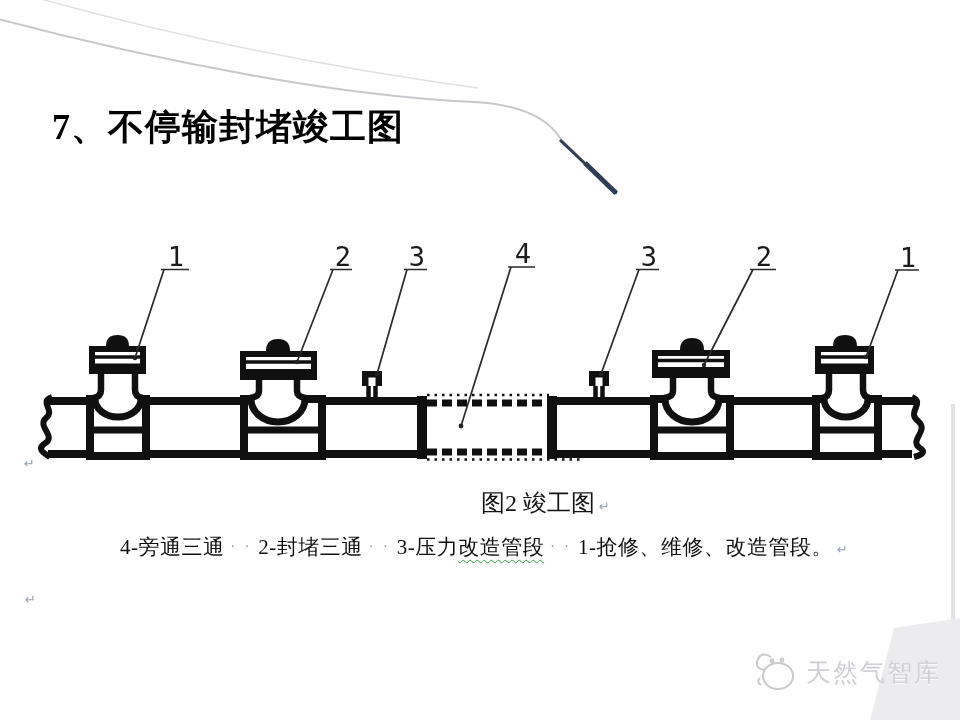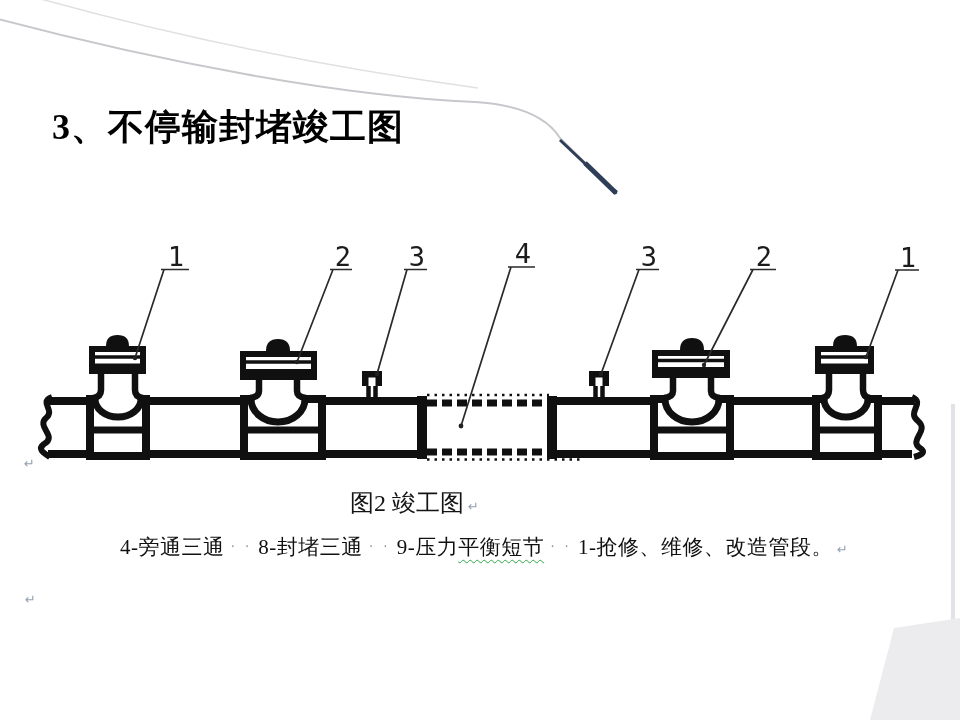--- a/index.html
+++ b/index.html
@@ -8,21 +8,21 @@
     overflow:hidden;font-family:"Liberation Sans",sans-serif;
   }
   .slide-title{
     position:absolute;left:52px;top:103px;
     font-family:"Liberation Serif","DejaVu Serif",serif;
     font-weight:bold;font-size:36px;letter-spacing:1px;color:#000;
     white-space:nowrap;
   }
   .diagram-svg{position:absolute;left:0;top:0;width:960px;height:720px;}
   .figure-caption{
-    position:absolute;left:350px;top:487px;width:260px;text-align:left;
+    position:absolute;left:350px;top:487px;width:260px;text-align:right;
     font-family:"Liberation Serif","DejaVu Serif",serif;
     font-size:24px;color:#141414;white-space:nowrap;
   }
   .figure-legend{
     position:absolute;left:120px;top:533px;
     font-family:"Liberation Serif","DejaVu Serif",serif;
     font-size:21px;color:#101010;white-space:nowrap;letter-spacing:.5px;
   }
   .sep{color:#8e8e8e;font-size:14px;letter-spacing:3px;margin:0 6px;vertical-align:3px;}
   .wavy{
@@ -155,26 +155,38 @@
       <text x="176" y="266">1</text>
       <text x="343" y="266">2</text>
       <text x="417" y="266">3</text>
       <text x="523" y="263">4</text>
       <text x="649" y="266">3</text>
       <text x="764" y="266">2</text>
       <text x="908" y="267">1</text>
     </g>
   </svg>
 
-  <div class="slide-title">3、不停输封堵竣工图</div>
+  <div class="slide-title">7、不停输封堵竣工图</div>
 
   <span class="pm-float pm-a">↵</span>
   <span class="pm-float pm-b">↵</span>
 
   <div class="figure-caption"><span>图2 竣工图</span><span class="pm">↵</span></div>
 
-  <div class="figure-legend"><span>4-旁通三通</span><span class="sep">· ·</span><span>8-封堵三通</span><span class="sep">· ·</span><span><span>9-压力</span><span class="wavy">平衡短节</span></span><span class="sep">· ·</span><span>1-抢修、维修、改造管段。</span><span class="pm">↵</span></div>
+  <div class="figure-legend"><span>4-旁通三通</span><span class="sep">· ·</span><span>2-封堵三通</span><span class="sep">· ·</span><span><span>3-压力</span><span class="wavy">改造管段</span></span><span class="sep">· ·</span><span>1-抢修、维修、改造管段。</span><span class="pm">↵</span></div>
 
   <div class="edge-strip"></div>
   <div class="corner-panel"></div>
 
+  <div class="watermark">
+    <svg width="46" height="48" viewBox="0 0 46 48">
+      <g fill="none" stroke="#c9c9ce" stroke-width="2">
+        <ellipse cx="26" cy="28" rx="15" ry="13"></ellipse>
+        <path d="M12,22 Q2,20 6,11 Q10,3 19,9"></path>
+        <path d="M8,30 q -4,4 1,7"></path>
+        <circle cx="20" cy="13" r="1.4"></circle>
+        <circle cx="30" cy="12" r="1.4"></circle>
+      </g>
+    </svg>
+    <span>天然气智库</span>
+  </div>
 
 </div>
 
 </body></html>

